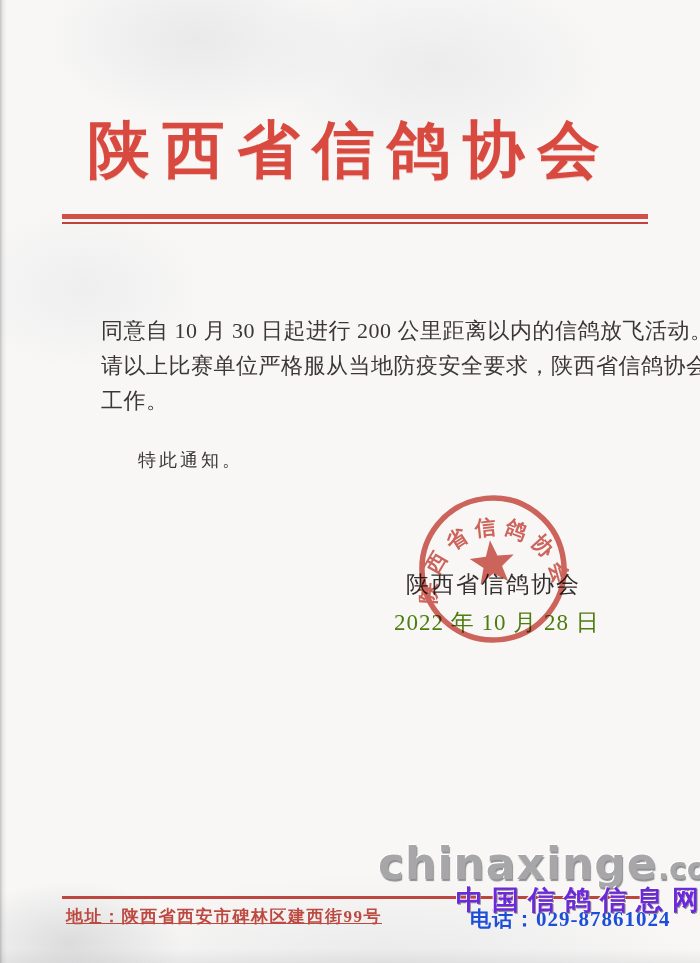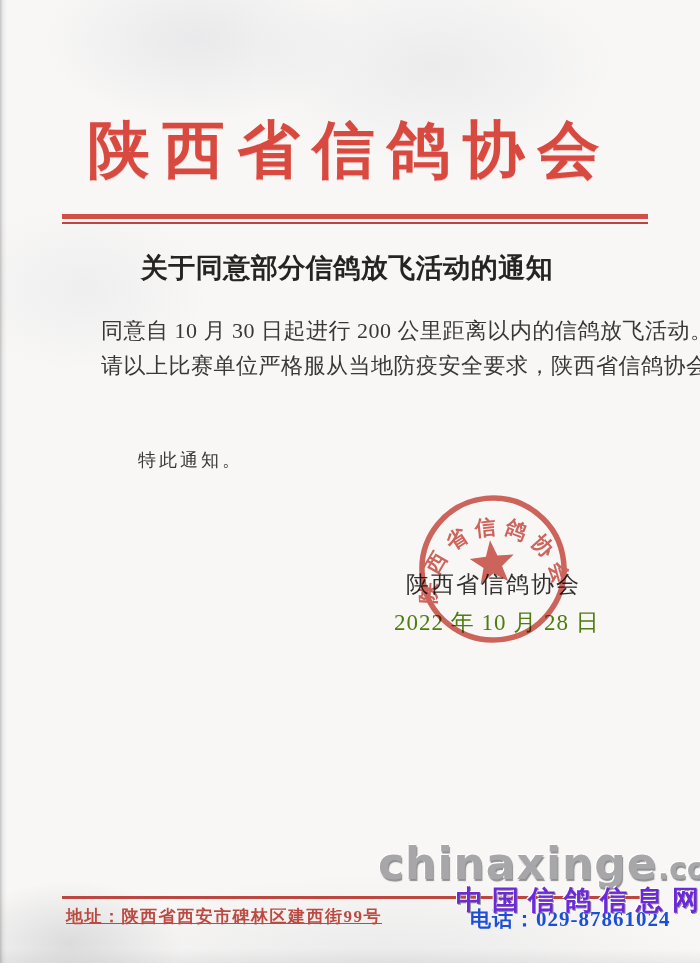--- a/index.html
+++ b/index.html
@@ -80,25 +80,25 @@
 </style>
 </head>
 <body>
 
 <div class="page">
 
   <div class="letterhead">陕西省信鸽协会</div>
   <div class="rule-thick"></div>
   <div class="rule-thin"></div>
 
-  <div class="doc-title">关于同意部分信鸽放飞活动的通知</div>
 
   <div class="body-text">
     <div class="body-line">同意自 10 月 30 日起进行 200 公里距离以内的信鸽放飞活动。</div>
     <div class="body-line">请以上比赛单位严格服从当地防疫安全要求，陕西省信鸽协会</div>
+    <div class="body-line">工作。</div>
   </div>
 
   <div class="closing-line">特此通知。</div>
 
   <div class="signer">陕西省信鸽协会</div>
   <div class="sign-date">2022 年 10 月 28 日</div>
 
   <svg class="seal" viewBox="0 0 154 154" xmlns="http://www.w3.org/2000/svg">
     <circle cx="77" cy="77" r="71" fill="none" stroke="#c8453b" stroke-width="5.5"></circle>
     <polygon points="77,48 82.8,64.1 99.1,64.7 86.3,74.9 90.8,90.6 77,81.4 63.2,90.6 67.7,74.9 54.9,64.7 71.2,64.1" fill="#c8453b"></polygon>

